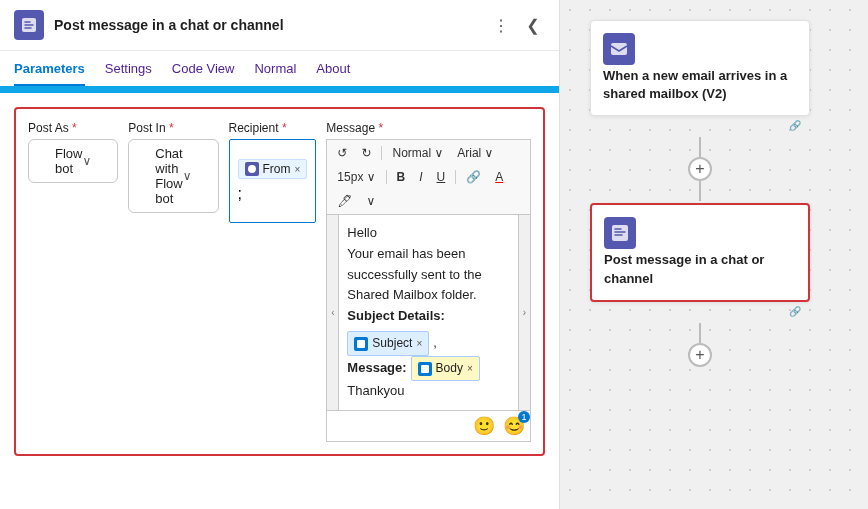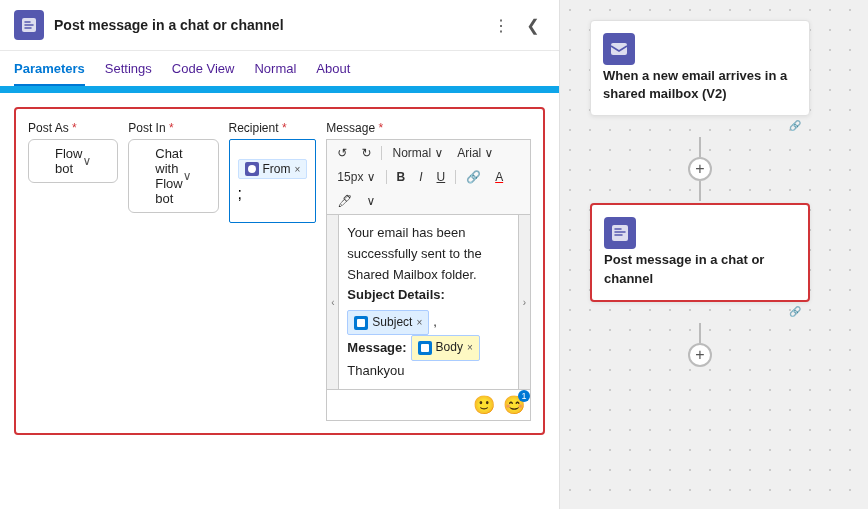--- a/index.html
+++ b/index.html
@@ -376,20 +376,21 @@
           <div class="toolbar-sep"></div>
           <span class="toolbar-btn">🔗</span>
           <span class="toolbar-btn" style="text-decoration:underline; text-decoration-color: red;">A</span>
           <span class="toolbar-btn">🖊</span>
           <span class="toolbar-btn">∨</span>
         </div>
 
         <div style="position:relative; display:flex;">
           <div style="writing-mode:horizontal-tb; width:12px; background:#f0f0f0; border:1px solid #c8c8c8; border-right:none; display:flex; align-items:center; justify-content:center; cursor:pointer; font-size:10px; color:#777;">‹</div>
           <div class="message-area" style="flex:1;">
+            <div class="line">Hello</div>
             <div class="line">Your email has been successfully sent to the Shared Mailbox folder.</div>
             <div class="line">
               <span class="bold">Subject Details:</span>
               <div class="tag" style="background:#ddeeff; border-color:#aaccff;">
                 <div class="tag-icon" style="background:#0078d4;">
                   <svg width="10" height="10" viewBox="0 0 10 10" fill="white">
                       <rect x="1" y="1" width="8" height="8" rx="1"></rect>
                     </svg>
                 </div>
                 <span>Subject</span>

